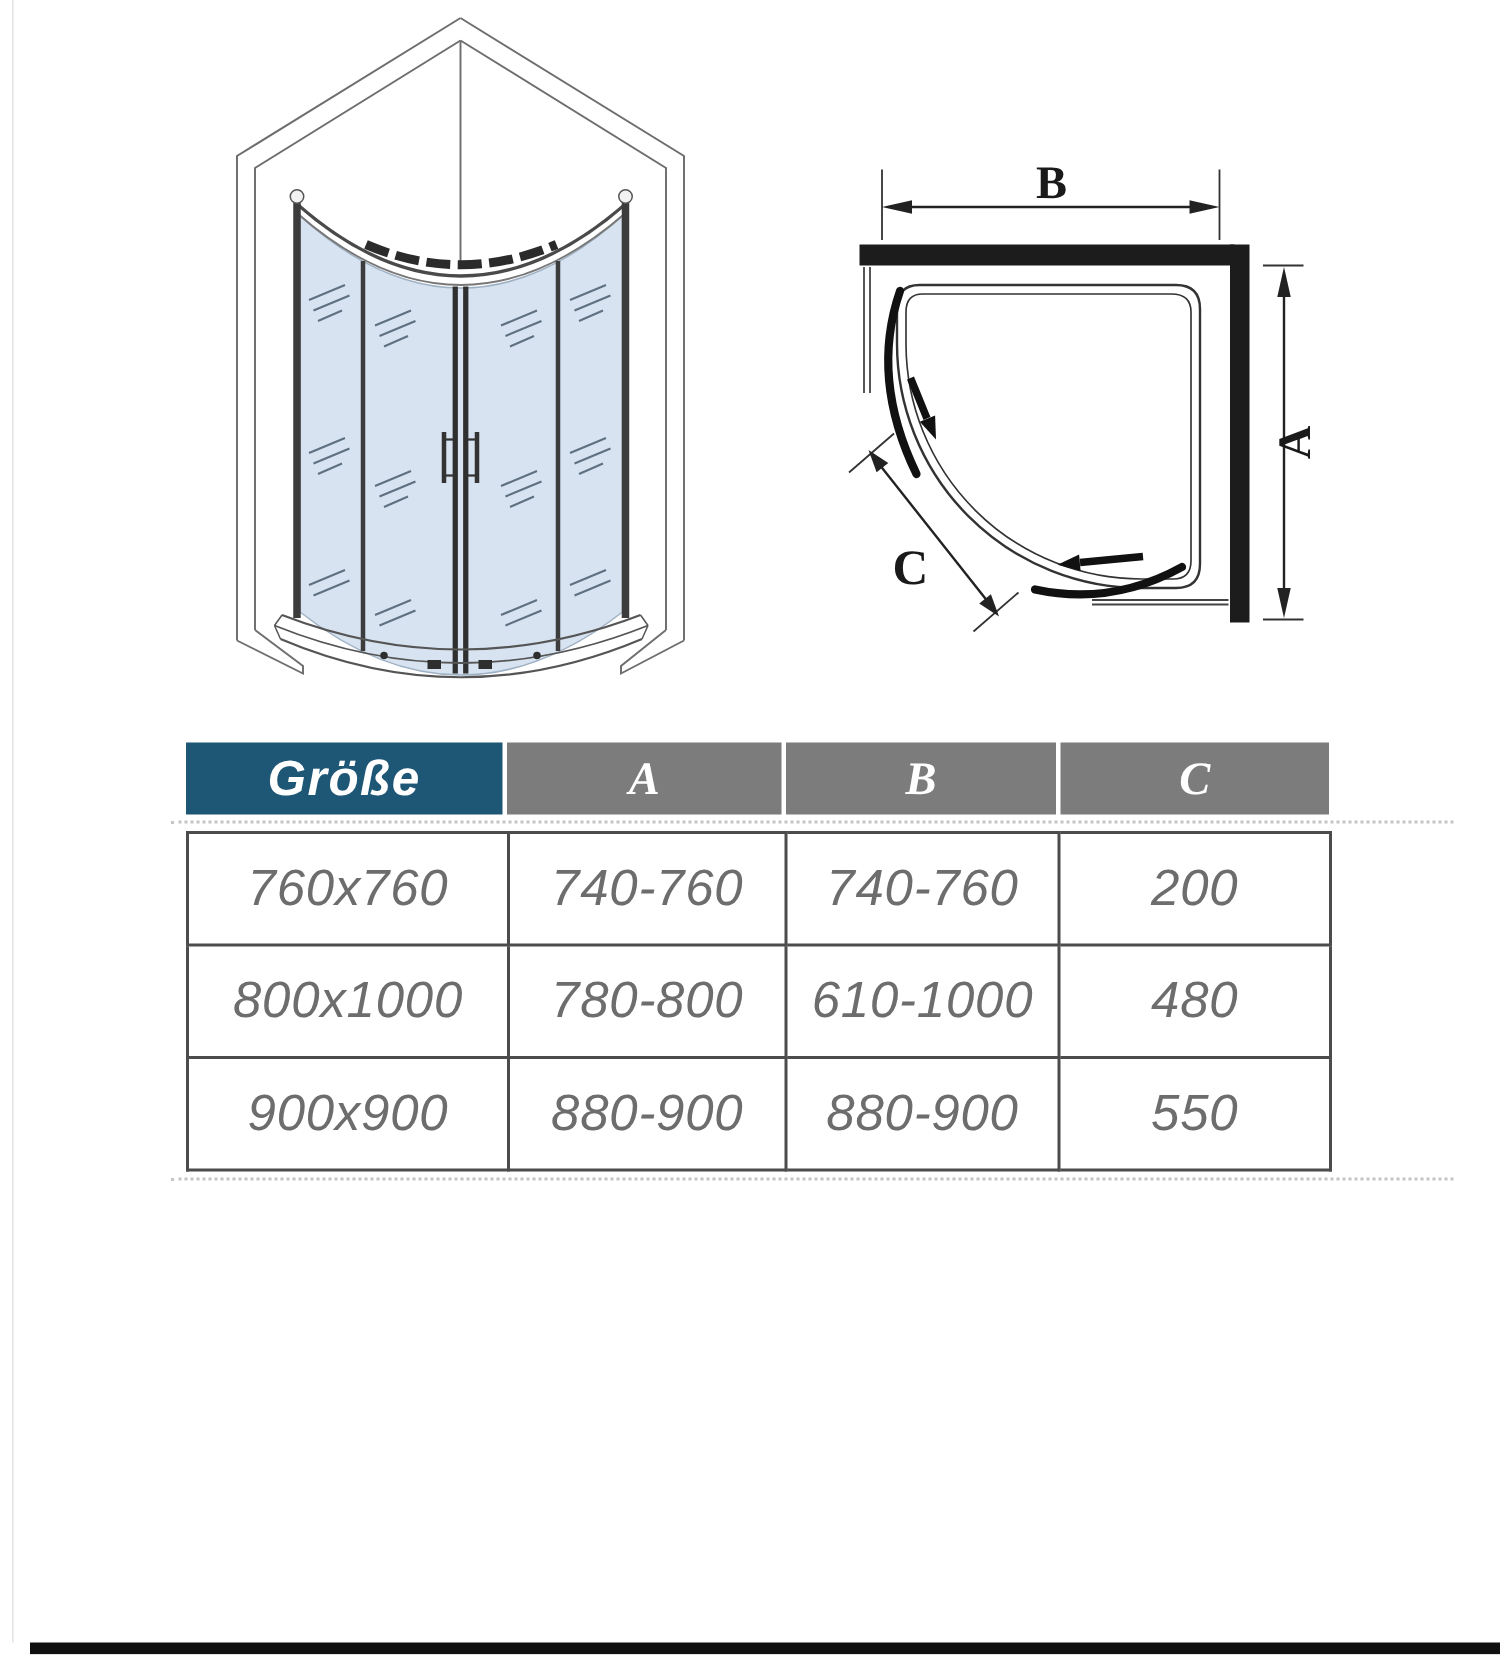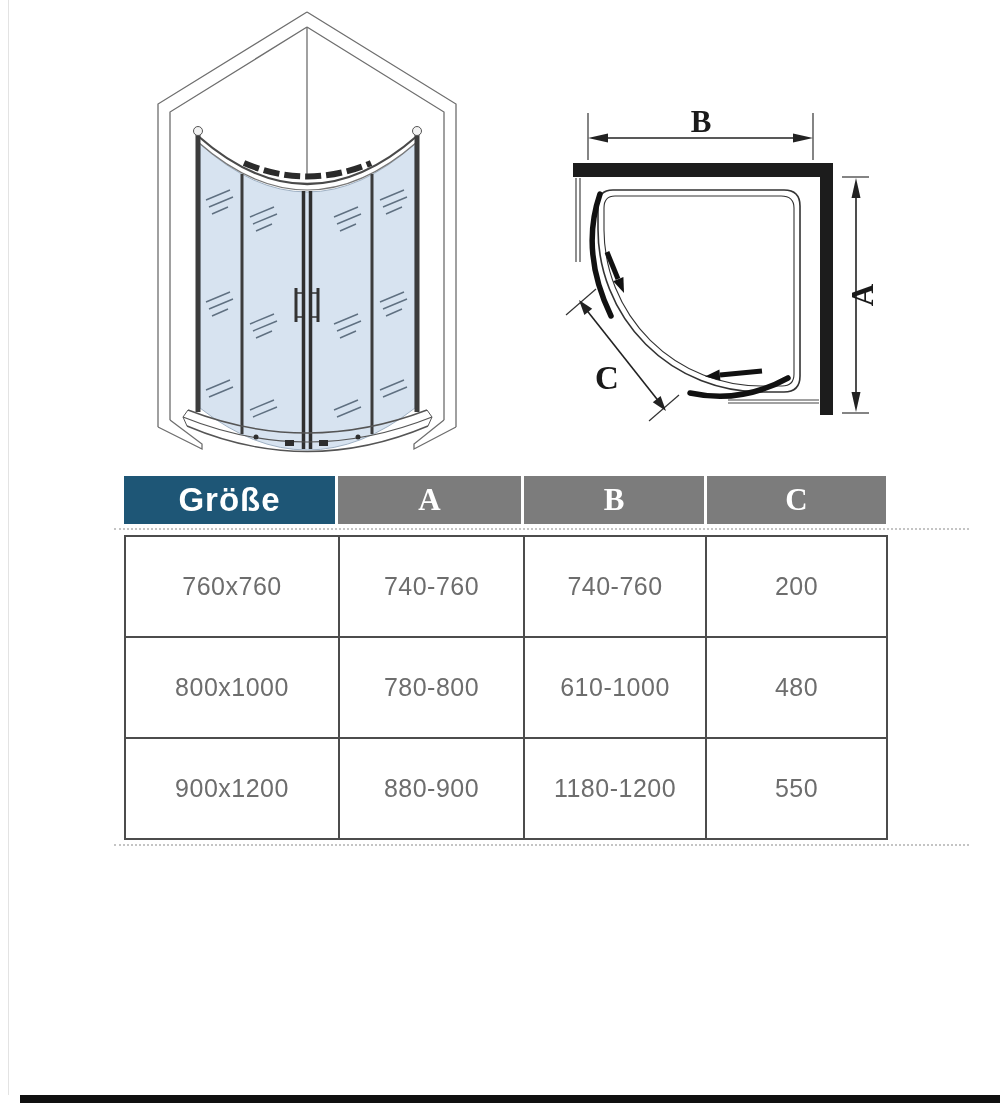--- a/index.html
+++ b/index.html
@@ -4,31 +4,31 @@
 <style>
   html,body{margin:0;padding:0;background:#fff;}
   .page{position:relative;width:1000px;height:1103px;background:#fff;overflow:hidden;
         font-family:"Liberation Sans",sans-serif;}
   .hairline{position:absolute;left:8px;top:0;width:1px;height:1095px;background:#e3e3e3;}
   .bottom-bar{position:absolute;left:20px;top:1095px;width:980px;height:8px;background:#101010;}
 
   .front-view{position:absolute;left:140px;top:0;width:340px;height:470px;}
   .top-view{position:absolute;left:555px;top:90px;width:425px;height:360px;}
 
-  .table-wrap{position:absolute;left:124px;top:476px;width:835px;}
+  .table-wrap{position:absolute;left:124px;top:495px;width:835px;font-style:italic;}
   .thead{display:flex;column-gap:3px;height:48px;}
   .th{display:flex;align-items:center;justify-content:center;color:#fff;
       font-family:"Liberation Serif",serif;font-weight:bold;font-size:31px;background:#7c7c7c;}
   .th-size{width:211px;background:#1e5676;font-family:"Liberation Sans",sans-serif;
       font-size:33px;letter-spacing:1px;}
   .th-a{width:183px;} .th-b{width:180px;} .th-c{width:179px;}
   .dotted{border-top:2px dotted #c4c4c4;margin:4px -10px 0 -10px;}
   table.data{border-collapse:collapse;width:762px;margin-top:5px;table-layout:fixed;}
   table.data td{border:2px solid #4c4c4c;height:73px;text-align:center;vertical-align:middle;
-      font-size:25px;color:#6d6d6d;letter-spacing:.5px;padding:13px;}
+      font-size:34px;color:#6d6d6d;letter-spacing:.5px;padding:0;}
   svg text{font-family:"Liberation Serif",serif;font-weight:bold;fill:#1a1a1a;}
 </style>
 </head>
 <body>
 
 <div class="page">
 
   <div class="hairline"></div>
   <div class="bottom-bar"></div>
 
@@ -184,23 +184,23 @@
           <td>740-760</td>
           <td>200</td>
         </tr>
         <tr>
           <td>800x1000</td>
           <td>780-800</td>
           <td>610-1000</td>
           <td>480</td>
         </tr>
         <tr>
-          <td>900x1200</td>
+          <td>900x900</td>
           <td>880-900</td>
-          <td>1180-1200</td>
+          <td>880-900</td>
           <td>550</td>
         </tr>
       </tbody>
     </table>
     <div class="dotted"></div>
   </div>
 
 </div>
 
 </body></html>

